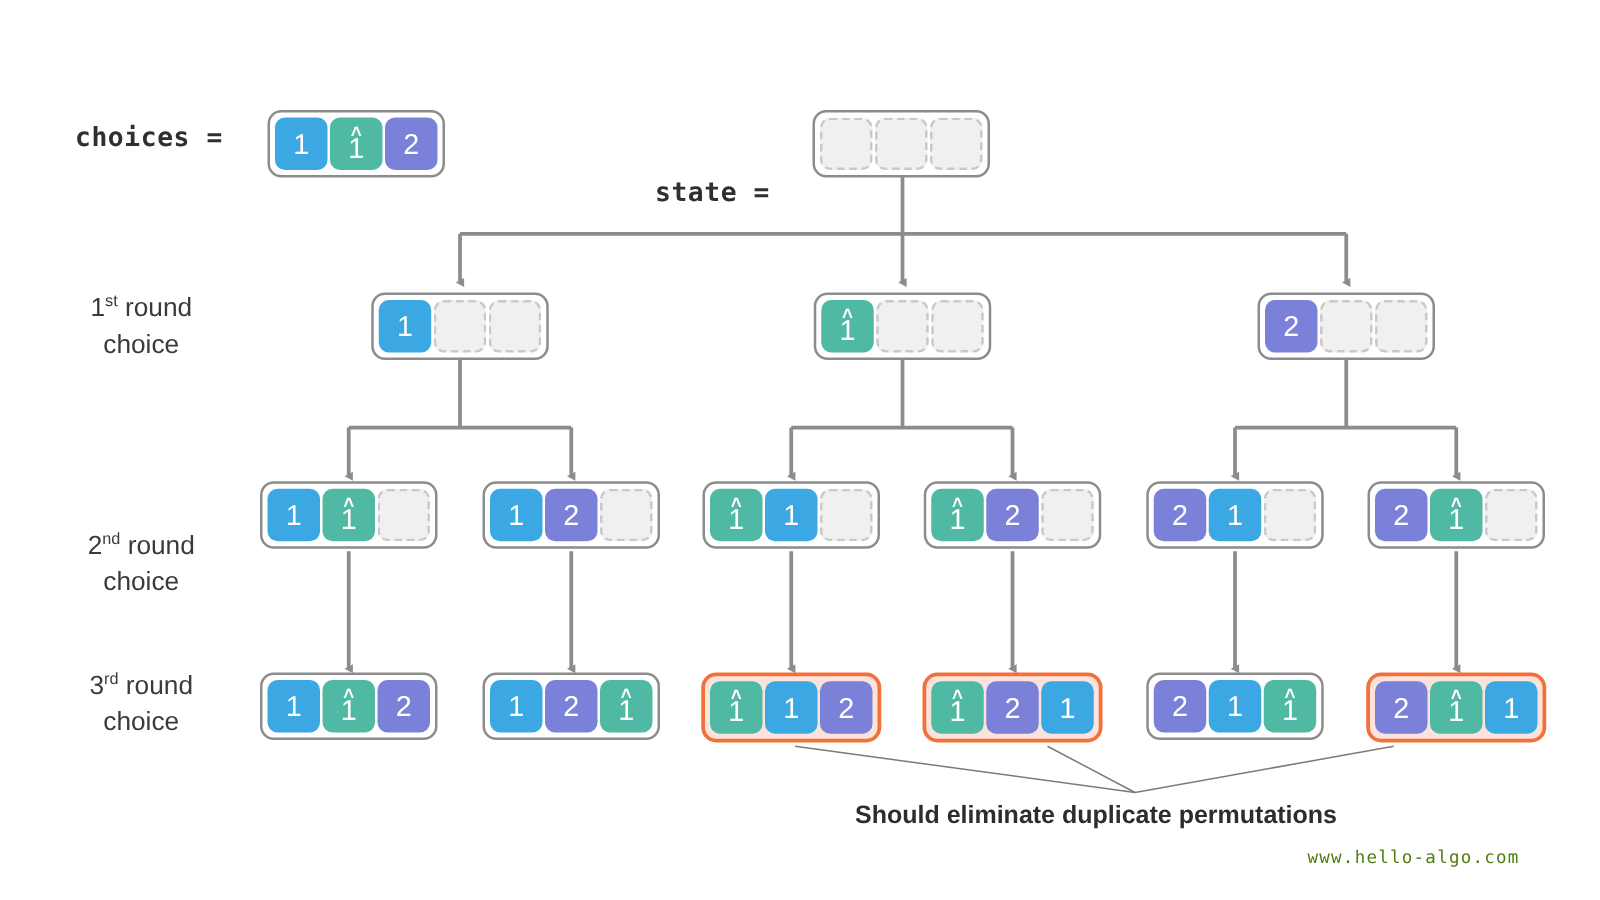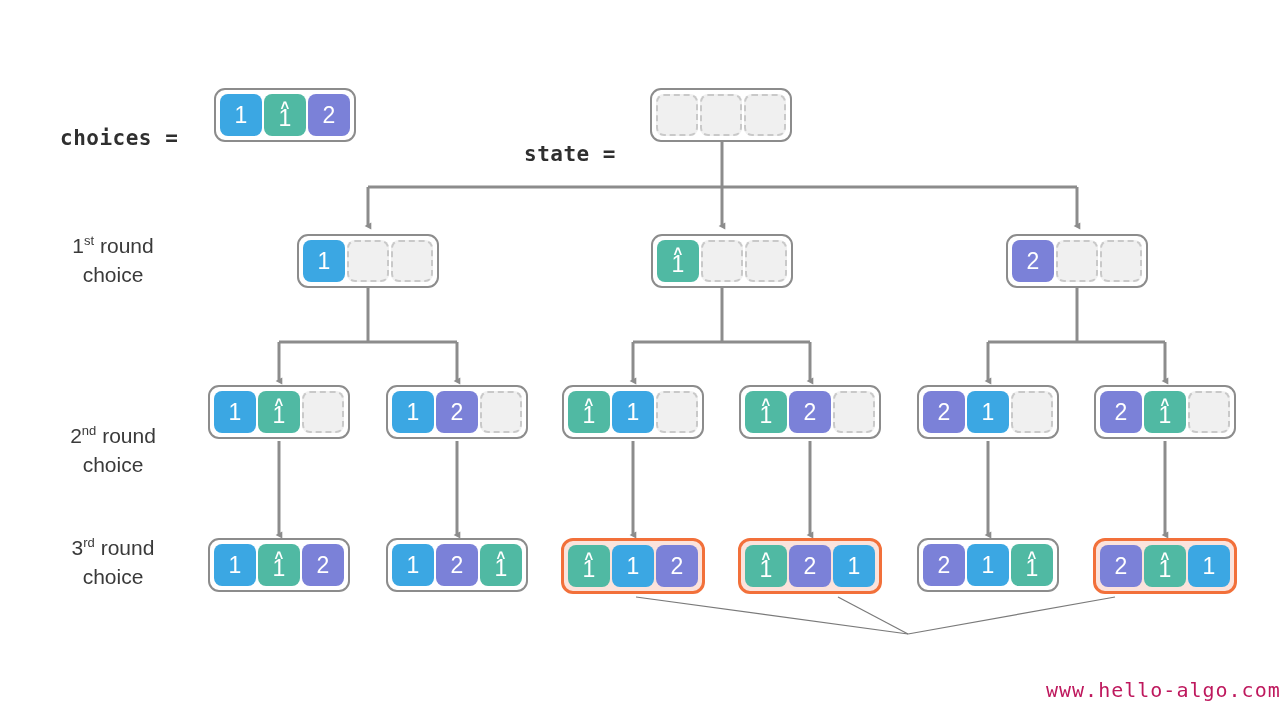--- a/index.html
+++ b/index.html
@@ -75,21 +75,21 @@
 
   
   .note{
     position:absolute;
     font-size:20px;font-weight:bold;color:#2d2d2d;
     white-space:nowrap;
   }
   .watermark{
     position:absolute;
     font-family:"DejaVu Sans Mono","Liberation Mono",monospace;
-    font-size:20px;color:#be185d;letter-spacing:1px;white-space:nowrap;
+    font-size:14px;color:#4d7c0f;letter-spacing:1px;white-space:nowrap;
   }
 </style>
 </head>
 <body>
 
 <div id="canvas">
 
   <svg id="edges" viewBox="0 0 1280 720">
     <defs>
       <marker id="arrow" markerWidth="9" markerHeight="9" refX="4.2" refY="4.2" orient="auto" markerUnits="userSpaceOnUse">
@@ -128,21 +128,21 @@
       <path d="M1165,441 L1165,535" marker-end="url(#arrow)"></path>
     </g>
 
     <g stroke="#7a7a7a" stroke-width="1.2" fill="none">
       <path d="M636,597 L908,634"></path>
       <path d="M838,597 L908,634"></path>
       <path d="M1115,597 L908,634"></path>
     </g>
   </svg>
 
-  <div class="mono-label" style="left:60px;top:98px;margin-top:28px;">choices =</div>
+  <div class="mono-label" style="left:60px;top:98px;">choices =</div>
 
   <div class="arraybox" id="choices-box" style="left:214px;top:88px;">
       <div class="cell blue">
         <span>1</span>
       </div>
       <div class="cell teal">
         <span class="hat">˄</span>
         <span class="digit-hat">1</span>
       </div>
       <div class="cell purple">
@@ -328,16 +328,17 @@
         <div class="cell teal">
           <span class="hat">˄</span>
           <span class="digit-hat">1</span>
         </div>
         <div class="cell blue">
           <span>1</span>
         </div>
       </div>
     </div>
 
+  <div class="note" style="left:684px;top:641px;">Should eliminate duplicate permutations</div>
 
   <div class="watermark" style="left:1046px;top:678px;">www.hello-algo.com</div>
 
 </div>
 
 </body></html>

